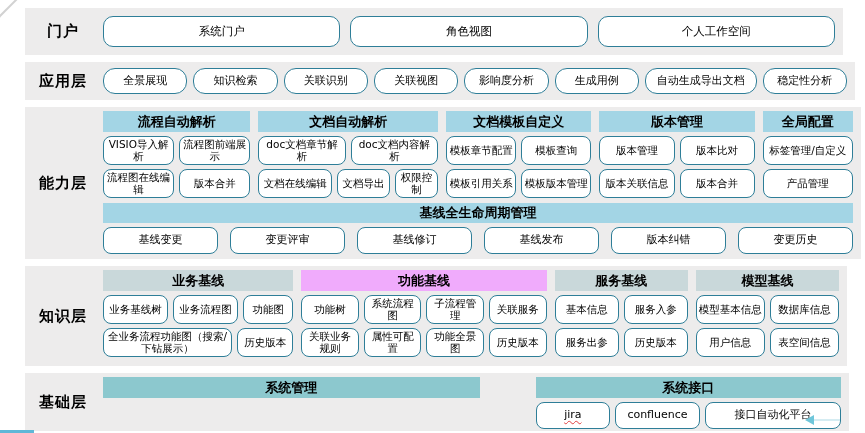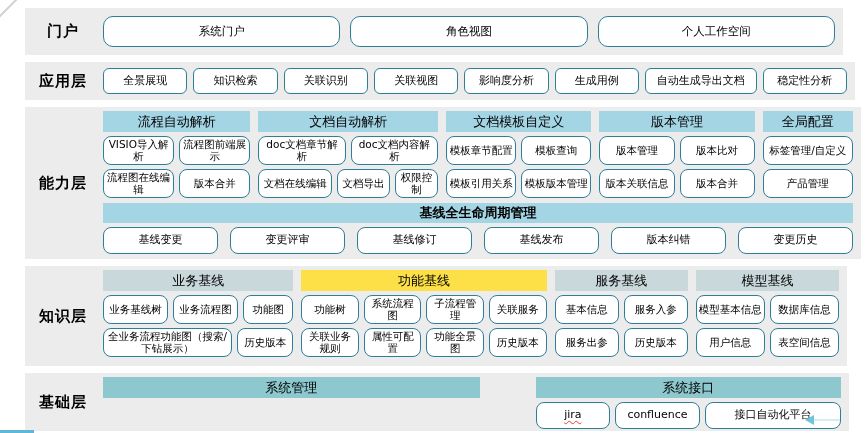--- a/index.html
+++ b/index.html
@@ -16,26 +16,26 @@
   .layer-label{width:76px;flex:none;display:flex;align-items:center;justify-content:center;
     font-weight:bold;font-size:15px;letter-spacing:1px}
   .layer-content{flex:1;display:flex;flex-direction:column;padding:4px 8px 4px 2px}
   .layer-portal .layer-content,.layer-application .layer-content{justify-content:center}
   .btn-row{display:flex;gap:6px}
   .node{flex:1 1 0;background:#fff;border:1.5px solid #2E7E98;border-radius:8px;
     display:flex;align-items:center;justify-content:center;text-align:center;
     font-size:10.5px;line-height:1.12;padding:1px 2px;overflow:hidden}
   .layer-portal .node{height:31px;border-radius:10px;font-size:11.5px}
   .layer-portal .btn-row{gap:10px}
-  .layer-application .node{height:26px;border-radius:6px;font-size:11px}
+  .layer-application .node{height:26px;border-radius:12px;font-size:11px}
   .layer-application .node:nth-child(7){flex:1.35 1 0}
   .groups{display:flex;gap:8px}
   .group{display:flex;flex-direction:column}
   .group-header{height:21px;display:flex;align-items:center;justify-content:center;
-    font-weight:normal;font-size:13px}
+    font-weight:bold;font-size:13px}
   .group .btn-row{margin-top:4px;gap:5px}
   .group .node{height:29px}
   
   .layer-capability .groups .group:nth-child(1){flex:150 1 0%}
   .layer-capability .groups .group:nth-child(2){flex:183 1 0%}
   .layer-capability .groups .group:nth-child(3){flex:148 1 0%}
   .layer-capability .groups .group:nth-child(4){flex:158 1 0%}
   .layer-capability .groups .group:nth-child(5){flex:92 1 0%}
   .layer-capability .group:nth-child(2) div:nth-of-type(3) .node:nth-child(1){flex:1.45 1 0}
   .layer-capability .group:nth-child(2) div:nth-of-type(3) .node:nth-child(3){flex:.8 1 0}
@@ -178,21 +178,21 @@
                 <div class="node">业务基线树</div>
                 <div class="node">业务流程图</div>
                 <div class="node">功能图</div>
               </div>
               <div class="btn-row">
                 <div class="node">全业务流程功能图（搜索/下钻展示）</div>
                 <div class="node">历史版本</div>
               </div>
             </div>
             <div class="group">
-              <div class="group-header" style="background: #fde047;">功能基线</div>
+              <div class="group-header" style="background: #f0abfc;">功能基线</div>
               <div class="btn-row">
                 <div class="node">功能树</div>
                 <div class="node">系统流程图</div>
                 <div class="node">子流程管理</div>
                 <div class="node">关联服务</div>
               </div>
               <div class="btn-row">
                 <div class="node">关联业务规则</div>
                 <div class="node">属性可配置</div>
                 <div class="node">功能全景图</div>

